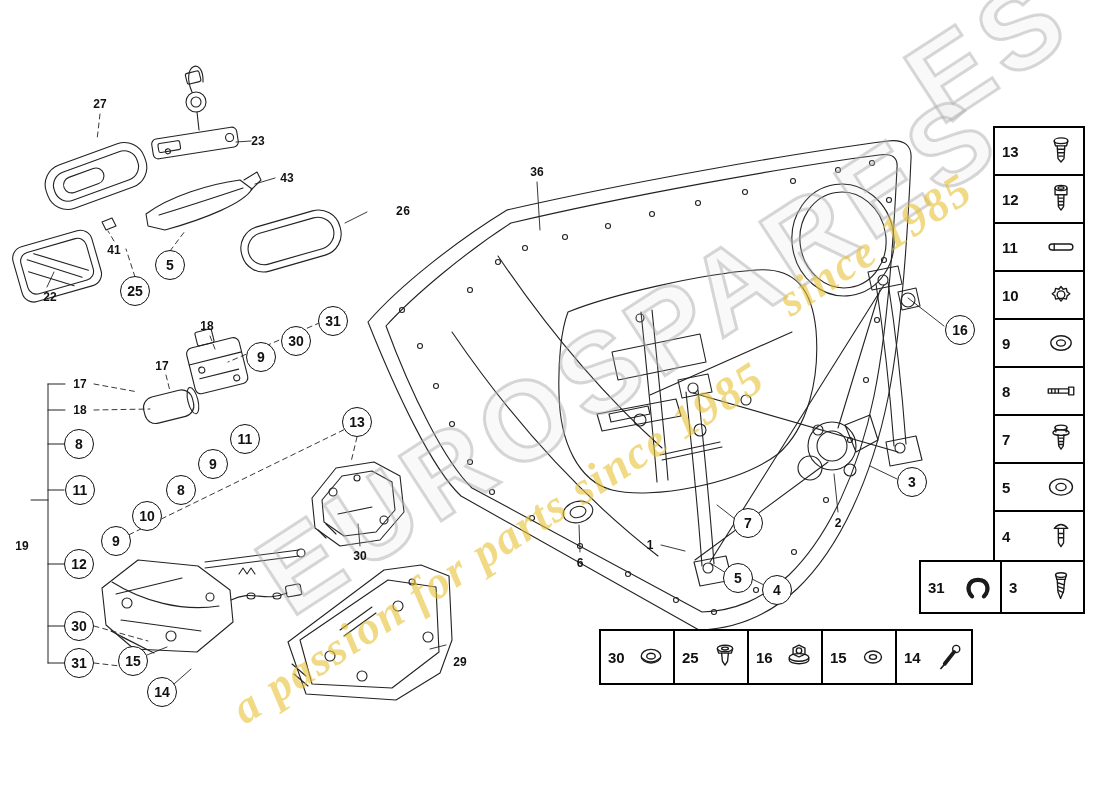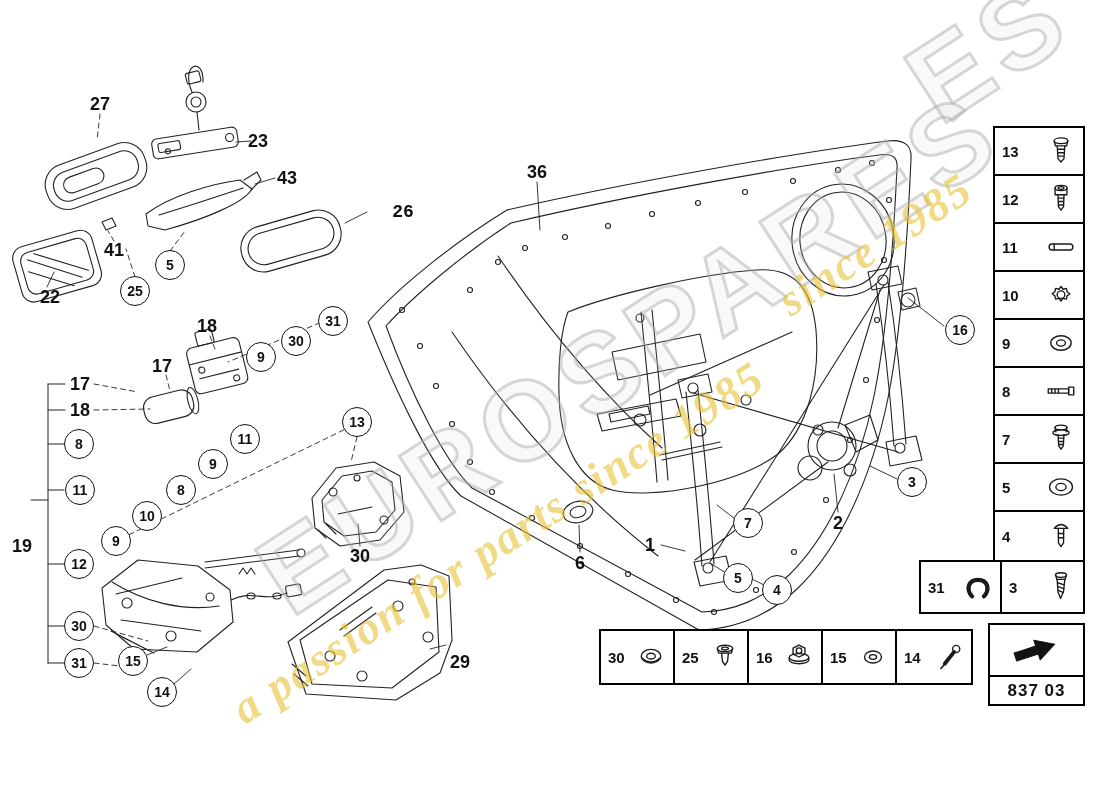--- a/index.html
+++ b/index.html
@@ -20,21 +20,21 @@
 
   
   #callout-layer { position:absolute; inset:0; z-index:30; }
   .callout-circle {
     position:absolute; width:30px; height:30px; border:1.6px solid #111;
     border-radius:50%; background:#fff; display:flex; align-items:center;
     justify-content:center; font-size:14px; font-weight:700; cursor:pointer;
   }
   .callout-plain {
     position:absolute; transform:translate(-50%,-50%);
-    font-size:18px; font-weight:700;
+    font-size:12px; font-weight:700;
   }
 
   
   .legend-box { background:#fff; border:2px solid #000; z-index:40; position:absolute; }
   .legend-cell {
     display:flex; align-items:center; justify-content:space-between;
     padding:0 5px 0 7px; background:#fff; cursor:pointer;
   }
   .legend-num { font-size:15px; font-weight:700; }
   .legend-icon { width:34px; height:40px; }
@@ -554,24 +554,14 @@
       </div>
 
       <div class="legend-cell">
         <span class="legend-num">14</span>
         <svg class="legend-icon" viewBox="0 0 40 40">
           <use href="#icon-ball-pin"></use>
         </svg>
       </div>
     </div>
 
-  <div id="code-box">
-    <div class="arrow-wrap">
-      <svg width="62" height="42" viewBox="0 0 60 40">
-        <g transform="rotate(-18 30 20)">
-          <path d="M8 24 H30 V30 L48 20 L30 10 V16 H8 Z" fill="#111" stroke="#111" stroke-linejoin="round"></path>
-        </g>
-      </svg>
-    </div>
-    <div class="code-text">837 03</div>
-  </div>
 
 </div>
 
 </body></html>

